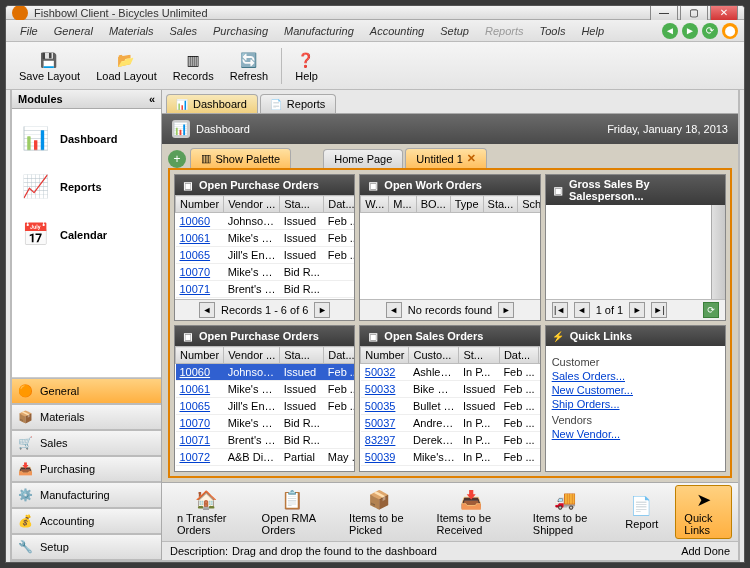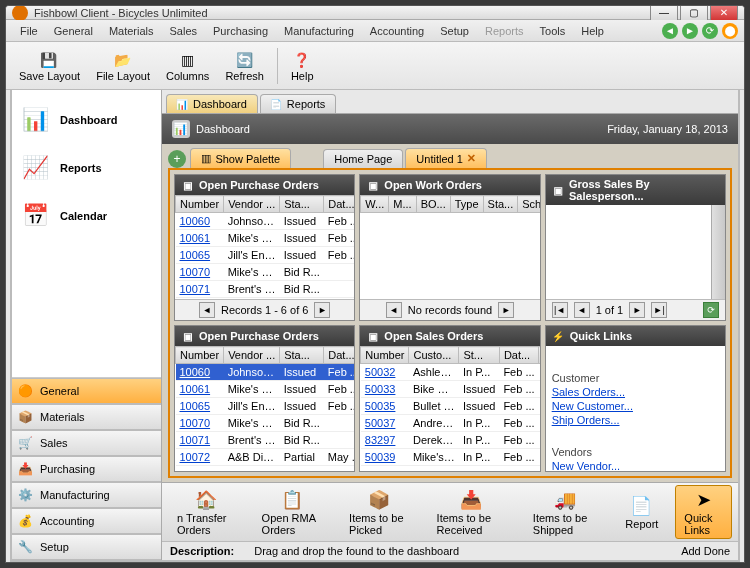--- a/index.html
+++ b/index.html
@@ -5,21 +5,21 @@
 * { box-sizing: border-box; margin: 0; padding: 0; font-family: Tahoma, Arial, sans-serif; font-size: 11px; }
 body { background: #3a3a3a; padding: 5px; }
 .window { background: #e8e8e8; border: 1px solid #555; border-radius: 4px 4px 0 0; width: 740px; height: 558px; display: flex; flex-direction: column; overflow: hidden; }
 .titlebar { background: linear-gradient(#f5f5f5, #dcdcdc); height: 14px; display: flex; align-items: center; padding: 0 6px; border-bottom: 1px solid #aaa; }
 .titlebar .app-icon { width: 16px; height: 16px; background: #e07000; border-radius: 50%; margin-right: 6px; }
 .titlebar .title { flex: 1; color: #333; }
 .win-controls { display: flex; gap: 2px; }
 .win-btn { width: 28px; height: 18px; border: 1px solid #888; border-radius: 2px; background: linear-gradient(#f8f8f8,#d8d8d8); display: flex; align-items: center; justify-content: center; font-size: 10px; cursor: pointer; }
 .win-btn.close { background: linear-gradient(#f08080,#d03030); color: #fff; }
 .menubar { background: linear-gradient(#f0f0f0,#e0e0e0); height: 22px; display: flex; align-items: center; padding: 0 6px; border-bottom: 1px solid #bbb; }
-.menubar .menu-item { padding: 2px 8px; cursor: pointer; color: #333; }
+.menubar .menu-item { padding: 2px 8px; cursor: pointer; color: #333; font-style: italic; }
 .menubar .menu-item.disabled { color: #999; }
 .menubar .right-icons { margin-left: auto; display: flex; gap: 4px; }
 .menubar .ric { width: 16px; height: 16px; border-radius: 50%; display:flex;align-items:center;justify-content:center;font-size:10px;color:#fff; cursor:pointer; }
 .toolbar { background: linear-gradient(#f5f5f5,#e5e5e5); height: 48px; display: flex; align-items: center; padding: 2px 6px; border-bottom: 1px solid #bbb; gap: 2px; }
 .tool-btn { display: flex; flex-direction: column; align-items: center; padding: 2px 6px; cursor: pointer; border: 1px solid transparent; border-radius: 3px; }
 .tool-icon { width: 20px; height: 20px; display:flex;align-items:center;justify-content:center;font-size:14px; }
 .tool-sep { width: 1px; height: 36px; background: #bbb; margin: 0 4px; }
 .body-area { flex: 1; display: flex; overflow: hidden; border: 2px solid #bbb; border-top: none; margin: 0 4px; }
 .left-panel { width: 150px; background: #e8e8e8; display: flex; flex-direction: column; border-right: 1px solid #aaa; }
 .modules-header { background: linear-gradient(#f0f0f0,#d8d8d8); padding: 3px 6px; border-bottom: 1px solid #aaa; display: flex; justify-content: space-between; align-items: center; font-weight: bold; }
@@ -53,30 +53,30 @@
 .widget-table { flex:1; overflow: auto; }
 .widget-table table { width: 100%; border-collapse: collapse; font-size: 10px; }
 .widget-table th { background: linear-gradient(#f0f0f0,#d8d8d8); border: 1px solid #bbb; padding: 2px 4px; text-align: left; font-weight: normal; white-space: nowrap; }
 .widget-table td { border-bottom: 1px solid #eee; padding: 2px 4px; white-space: nowrap; overflow: hidden; text-overflow: ellipsis; max-width: 50px; }
 .widget-table .link { color: #0040d0; text-decoration: underline; cursor: pointer; }
 .widget-table tr.selected td { background: #3060d0; color: #fff; }
 .widget-table tr.selected .link { color: #fff; }
 .widget-footer { border-top: 1px solid #bbb; padding: 2px 6px; display: flex; align-items: center; justify-content: center; gap: 6px; font-size: 10px; background: #f0f0f0; }
 .pager-btn { width:16px;height:16px;border:1px solid #999;background:#e8e8e8;display:flex;align-items:center;justify-content:center;cursor:pointer;font-size:9px; }
 .quick-links-body { padding: 6px; font-size: 10px; overflow:auto; flex:1; }
-.ql-section { color: #444; margin: 20px 0 2px; }
+.ql-section { color: #444; margin: 4px 0 2px; }
 .ql-link { color: #0040d0; text-decoration: underline; cursor: pointer; display: block; margin: 2px 0; }
 .scrollbar-stub { width: 14px; background: linear-gradient(90deg,#e0e0e0,#c8c8c8); border-left: 1px solid #aaa; }
 .gross-body { display:flex; flex:1; }
 .bottom-toolbar { background: linear-gradient(#f5f5f5,#dadada); border-top: 1px solid #aaa; padding: 2px 6px; display: flex; align-items: center; gap: 8px; overflow:hidden; }
 .bt-btn { display: flex; flex-direction: column; align-items: center; padding: 2px 8px; cursor: pointer; border:1px solid transparent; border-radius:3px; }
 .bt-btn.active { background: linear-gradient(#ffd180,#ffb040); border-color:#c08000; }
 .bt-btn .bt-icon { width: 24px; height: 24px; display:flex;align-items:center;justify-content:center;font-size:18px; }
 .descbar { background: #e8e8e8; border-top: 1px solid #bbb; padding: 3px 8px; display: flex; align-items: center; font-size: 11px; }
-.descbar .desc-label { font-weight: bold; margin-right: 20px; }
+.descbar .desc-label { font-weight: normal; margin-right: 4px; }
 .descbar .right-links { margin-left: auto; display: flex; gap: 3px; }
 .descbar .right-links span { cursor: pointer; }
 </style>
 </head>
 <body>
 
 <div class="window">
 
   <div class="titlebar">
     <div class="app-icon"></div>
@@ -108,39 +108,43 @@
     </div>
   </div>
 
   <div class="toolbar">
     <div class="tool-btn">
         <div class="tool-icon">💾</div>
         <span>Save Layout</span>
       </div>
     <div class="tool-btn">
         <div class="tool-icon">📂</div>
-        <span>File Layout</span>
+        <span>Load Layout</span>
       </div>
     <div class="tool-btn">
         <div class="tool-icon">▥</div>
-        <span>Columns</span>
+        <span>Records</span>
       </div>
     <div class="tool-btn">
         <div class="tool-icon">🔄</div>
         <span>Refresh</span>
       </div>
     <div class="tool-sep"></div>
     <div class="tool-btn">
         <div class="tool-icon">❓</div>
         <span>Help</span>
       </div>
   </div>
 
   <div class="body-area">
     <div class="left-panel">
+      <div class="modules-header">
+        <span>Modules</span>
+        <span class="collapse-icon">«</span>
+      </div>
       <div class="modules-top" id="modules-top">
           <div class="module-big">
             <div class="mb-icon">📊</div>
             <div class="mb-label">Dashboard</div>
           </div>
           <div class="module-big">
             <div class="mb-icon">📈</div>
             <div class="mb-label">Reports</div>
           </div>
           <div class="module-big">

